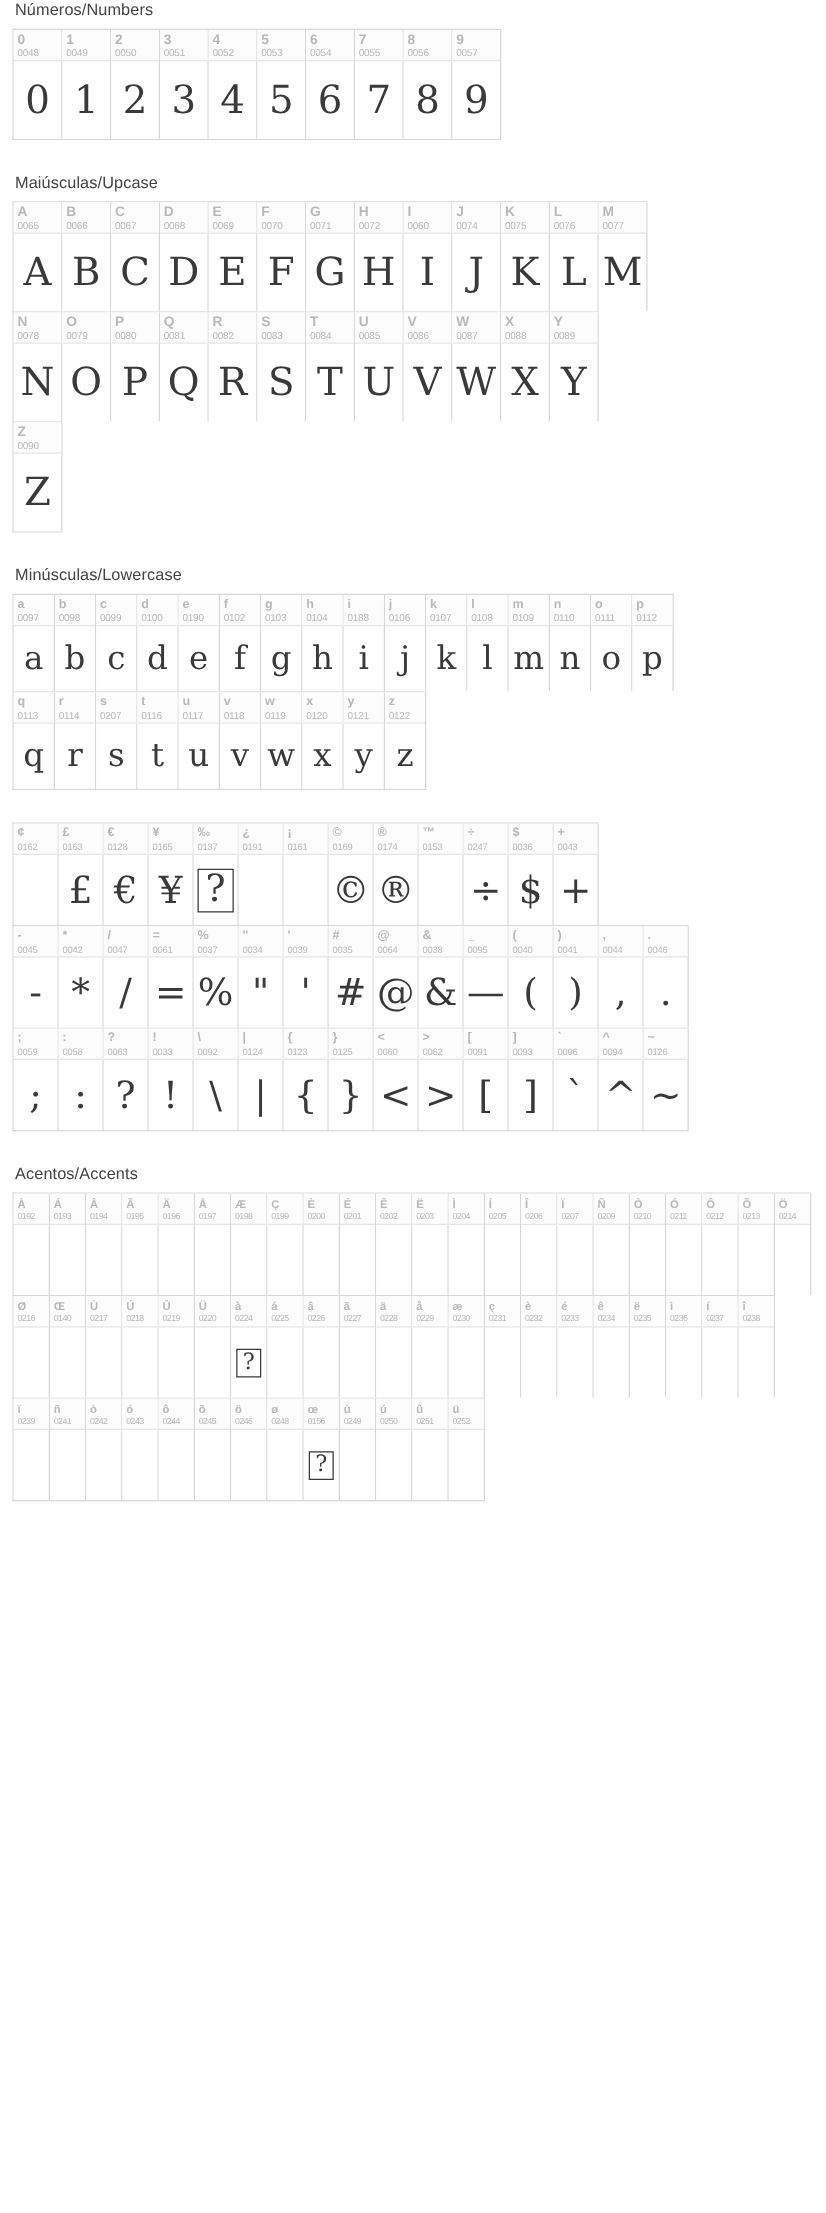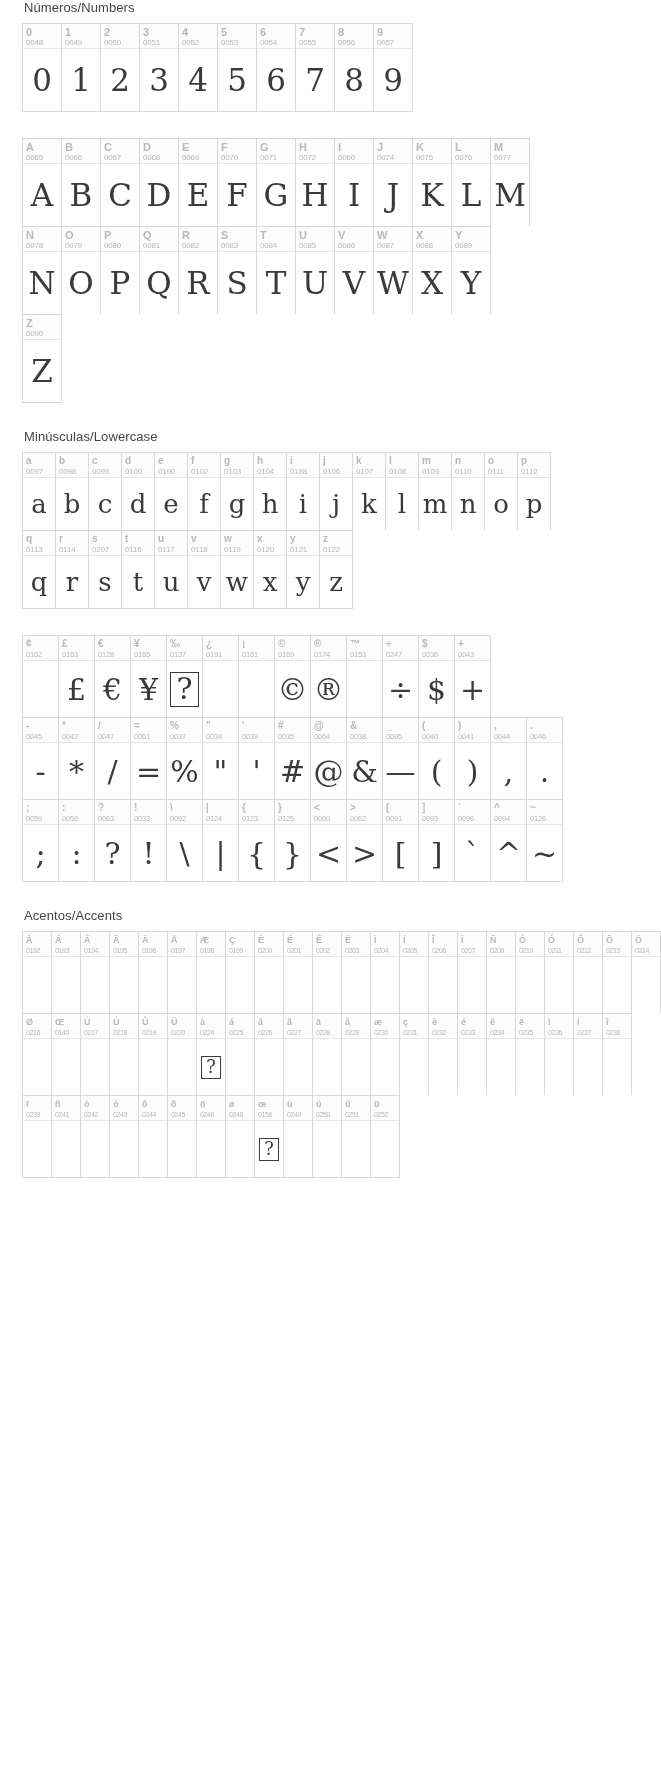--- a/index.html
+++ b/index.html
@@ -12,21 +12,21 @@
     font-family: "Liberation Sans", sans-serif;
     color: #333333;
     -webkit-font-smoothing: antialiased;
   }
   .page {
     width: 661px;
     padding: 0 0 20px 0;
     box-sizing: border-box;
   }
   .section {
-    margin: 0 0 26px 12px;
+    margin: 0 0 26px 0;
   }
   .section-title {
     font-size: 13px;
     color: #444444;
     padding: 0 0 8px 12px;
     letter-spacing: 0.1px;
   }
   .grid-wrap {
     padding-left: 10px;
   }
@@ -185,20 +185,21 @@
               <div class="hdr">
                 <div class="ch">9</div>
                 <div class="code">0057</div>
               </div>
               <div class="glyph">9</div>
             </div>
           </div>
         </div>
       </div>
       <div class="section">
+        <div class="section-title">Maiúsculas/Upcase</div>
         <div class="grid-wrap sz-up">
           <div class="row">
             <div class="cell">
               <div class="hdr">
                 <div class="ch">A</div>
                 <div class="code">0065</div>
               </div>
               <div class="glyph">A</div>
             </div>
             <div class="cell">

